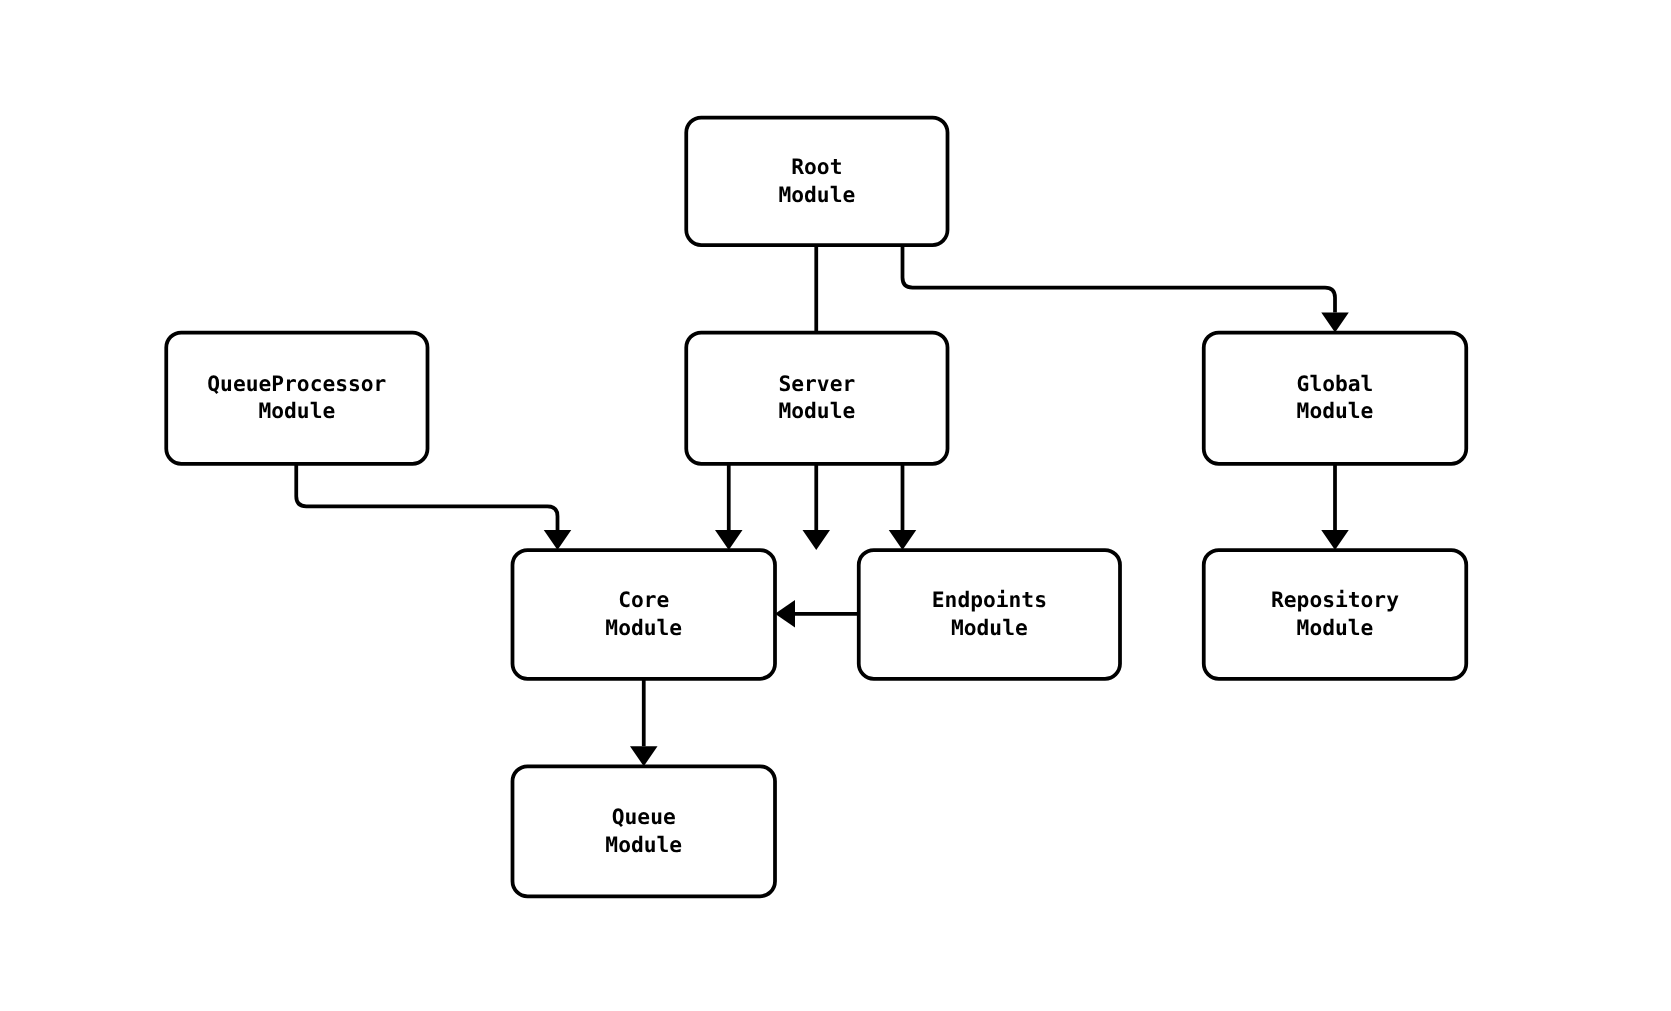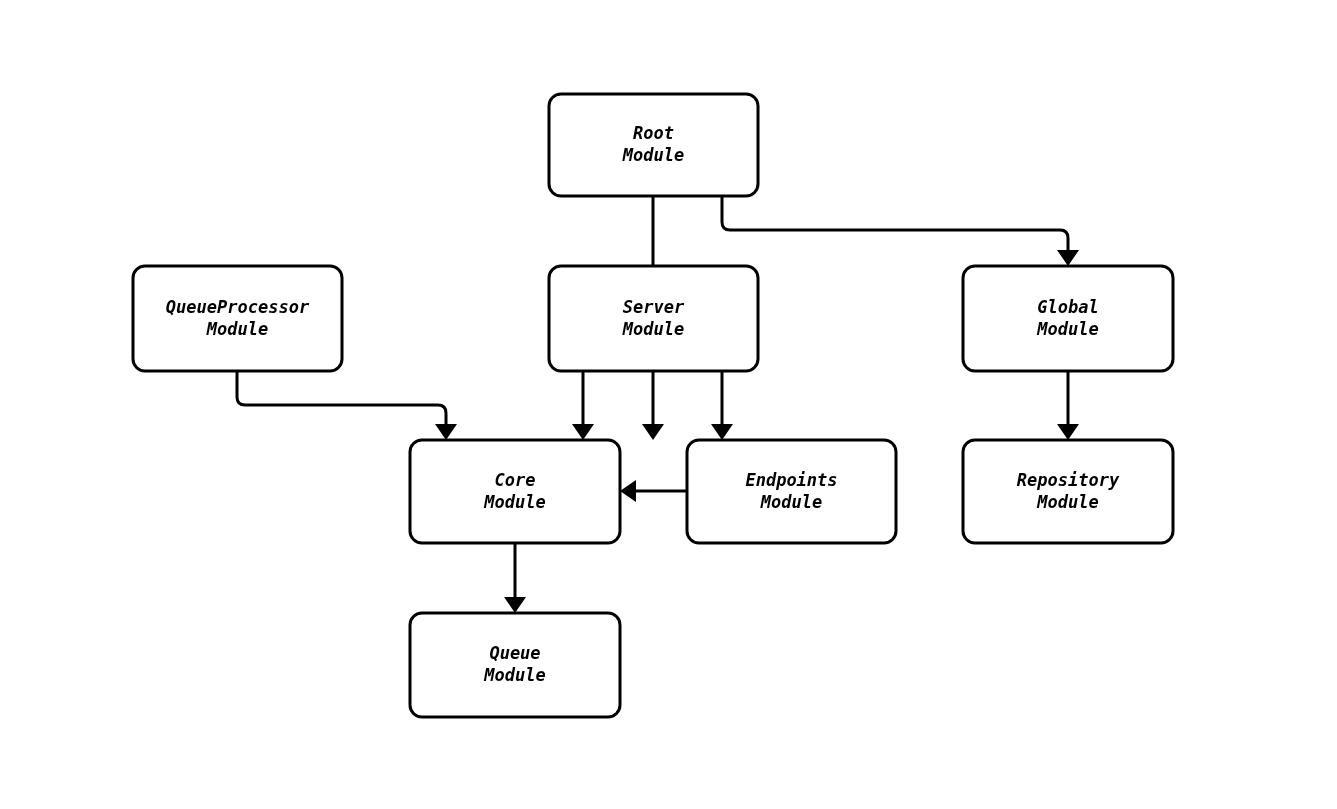--- a/index.html
+++ b/index.html
@@ -10,21 +10,20 @@
   }
   body {
     font-family: "DejaVu Sans Mono", monospace;
   }
   #diagram-root {
     position: relative;
     width: 1337px;
     height: 809px;
     background: #ffffff;
     overflow: hidden;
-    font-style: italic;
   }
   #diagram-svg {
     position: absolute;
     top: 0;
     left: 0;
     width: 1337px;
     height: 809px;
     display: block;
   }
   .node-box {

